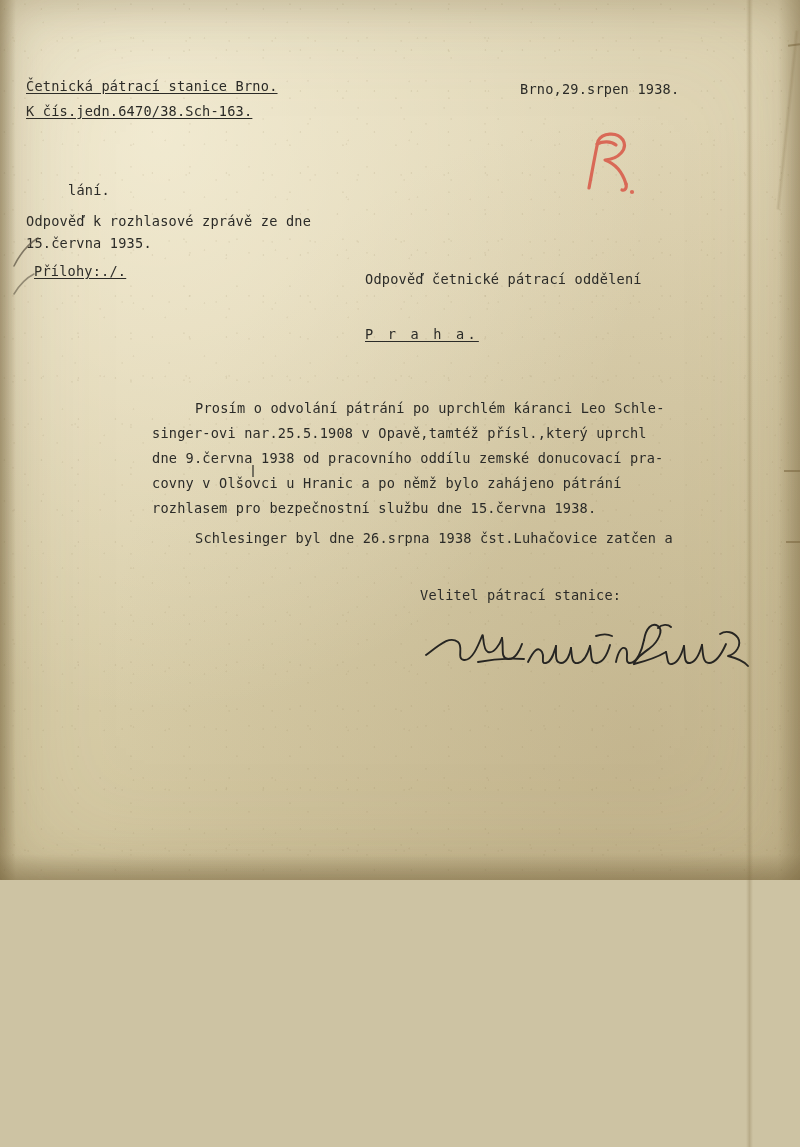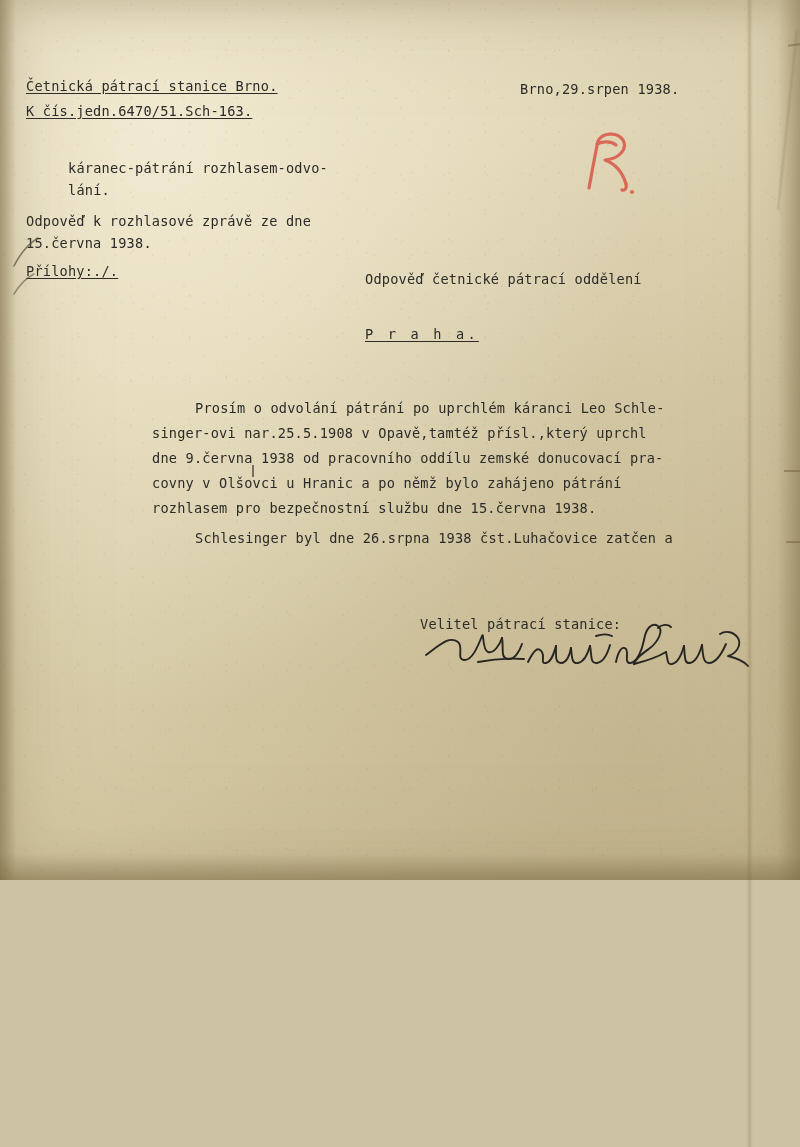--- a/index.html
+++ b/index.html
@@ -154,45 +154,44 @@
   <div id="bottom-edge"></div>
   <div class="crease" id="crease-right"></div>
   <div class="crease" id="crease-top-right"></div>
 
   <div class="tear" style="top:44px;right:0;width:12px;height:2px;transform:rotate(-8deg);"></div>
   <div class="tear" style="top:470px;right:0;width:16px;height:2px;"></div>
   <div class="tear" style="top:541px;right:0;width:14px;height:2px;"></div>
 
   <div class="doc-text u" style="left:26px; top:75px;">Četnická pátrací stanice Brno.</div>
 
-  <div class="doc-text u" style="left:26px; top:100px;">K čís.jedn.6470/51.Sch-163.</div>
+  <div class="doc-text u" style="left:26px; top:100px;">K čís.jedn.6470/38.Sch-163.</div>
 
   <div class="doc-text" style="left:520px; top:78px;">Brno,29.srpen 1938.</div>
 
-  <div class="doc-text" style="left:68px; top:157px;">káranec-pátrání rozhlasem-odvo-</div>
   <div class="doc-text" style="left:68px; top:179px;">lání.</div>
 
   <div class="doc-text" style="left:26px; top:210px;">Odpověď k rozhlasové zprávě ze dne</div>
-  <div class="doc-text" style="left:26px; top:232px;">15.června 1938.</div>
-
-  <div class="doc-text u" style="left:26px; top:260px;">Přílohy:./.</div>
+  <div class="doc-text" style="left:26px; top:232px;">15.června 1935.</div>
+
+  <div class="doc-text u" style="left:34px; top:260px;">Přílohy:./.</div>
 
   <div class="doc-text" style="left:365px; top:268px;">Odpověď četnické pátrací oddělení</div>
 
   <div class="doc-text u spaced" style="left:365px; top:323px;">P r a h a.</div>
 
   <div class="doc-text" style="left:195px; top:397px;">Prosím o odvolání pátrání po uprchlém káranci Leo Schle-</div>
   <div class="doc-text" style="left:152px; top:422px;">singer-ovi nar.25.5.1908 v Opavě,tamtéž přísl.,který uprchl</div>
   <div class="doc-text" style="left:152px; top:447px;">dne 9.června 1938 od pracovního oddílu zemské donucovací pra-</div>
   <div class="doc-text" style="left:152px; top:472px;">covny v Olšovci u Hranic a po němž bylo zahájeno pátrání</div>
   <div class="doc-text" style="left:152px; top:497px;text-align:right;">rozhlasem pro bezpečnostní službu dne 15.června 1938.</div>
 
   <div class="doc-text" style="left:195px; top:527px;">Schlesinger byl dne 26.srpna 1938 čst.Luhačovice zatčen a</div>
 
-  <div class="doc-text" style="left:420px; top:613px;text-align:center;">Velitel pátrací stanice:</div>
+  <div class="doc-text" style="left:420px; top:584px;text-align:center;">Velitel pátrací stanice:</div>
 
   <svg id="red-mark" viewBox="0 0 70 72" xmlns="http://www.w3.org/2000/svg">
     <g fill="none" stroke="#d9604f" stroke-width="3.2" stroke-linecap="round" stroke-linejoin="round" opacity="0.92">
       <path d="M14 60 C17 44, 20 27, 23 13 C27 5, 42 3, 48 12 C53 21, 44 31, 30 32 C41 36, 48 46, 51 56"></path>
       <path d="M51 56 C52 60, 50 63, 47 62"></path>
       <path d="M22 16 C28 13, 36 13, 41 17"></path>
     </g>
     <circle cx="57" cy="64" r="2.1" fill="#d9604f" opacity="0.9"></circle>
   </svg>
 

